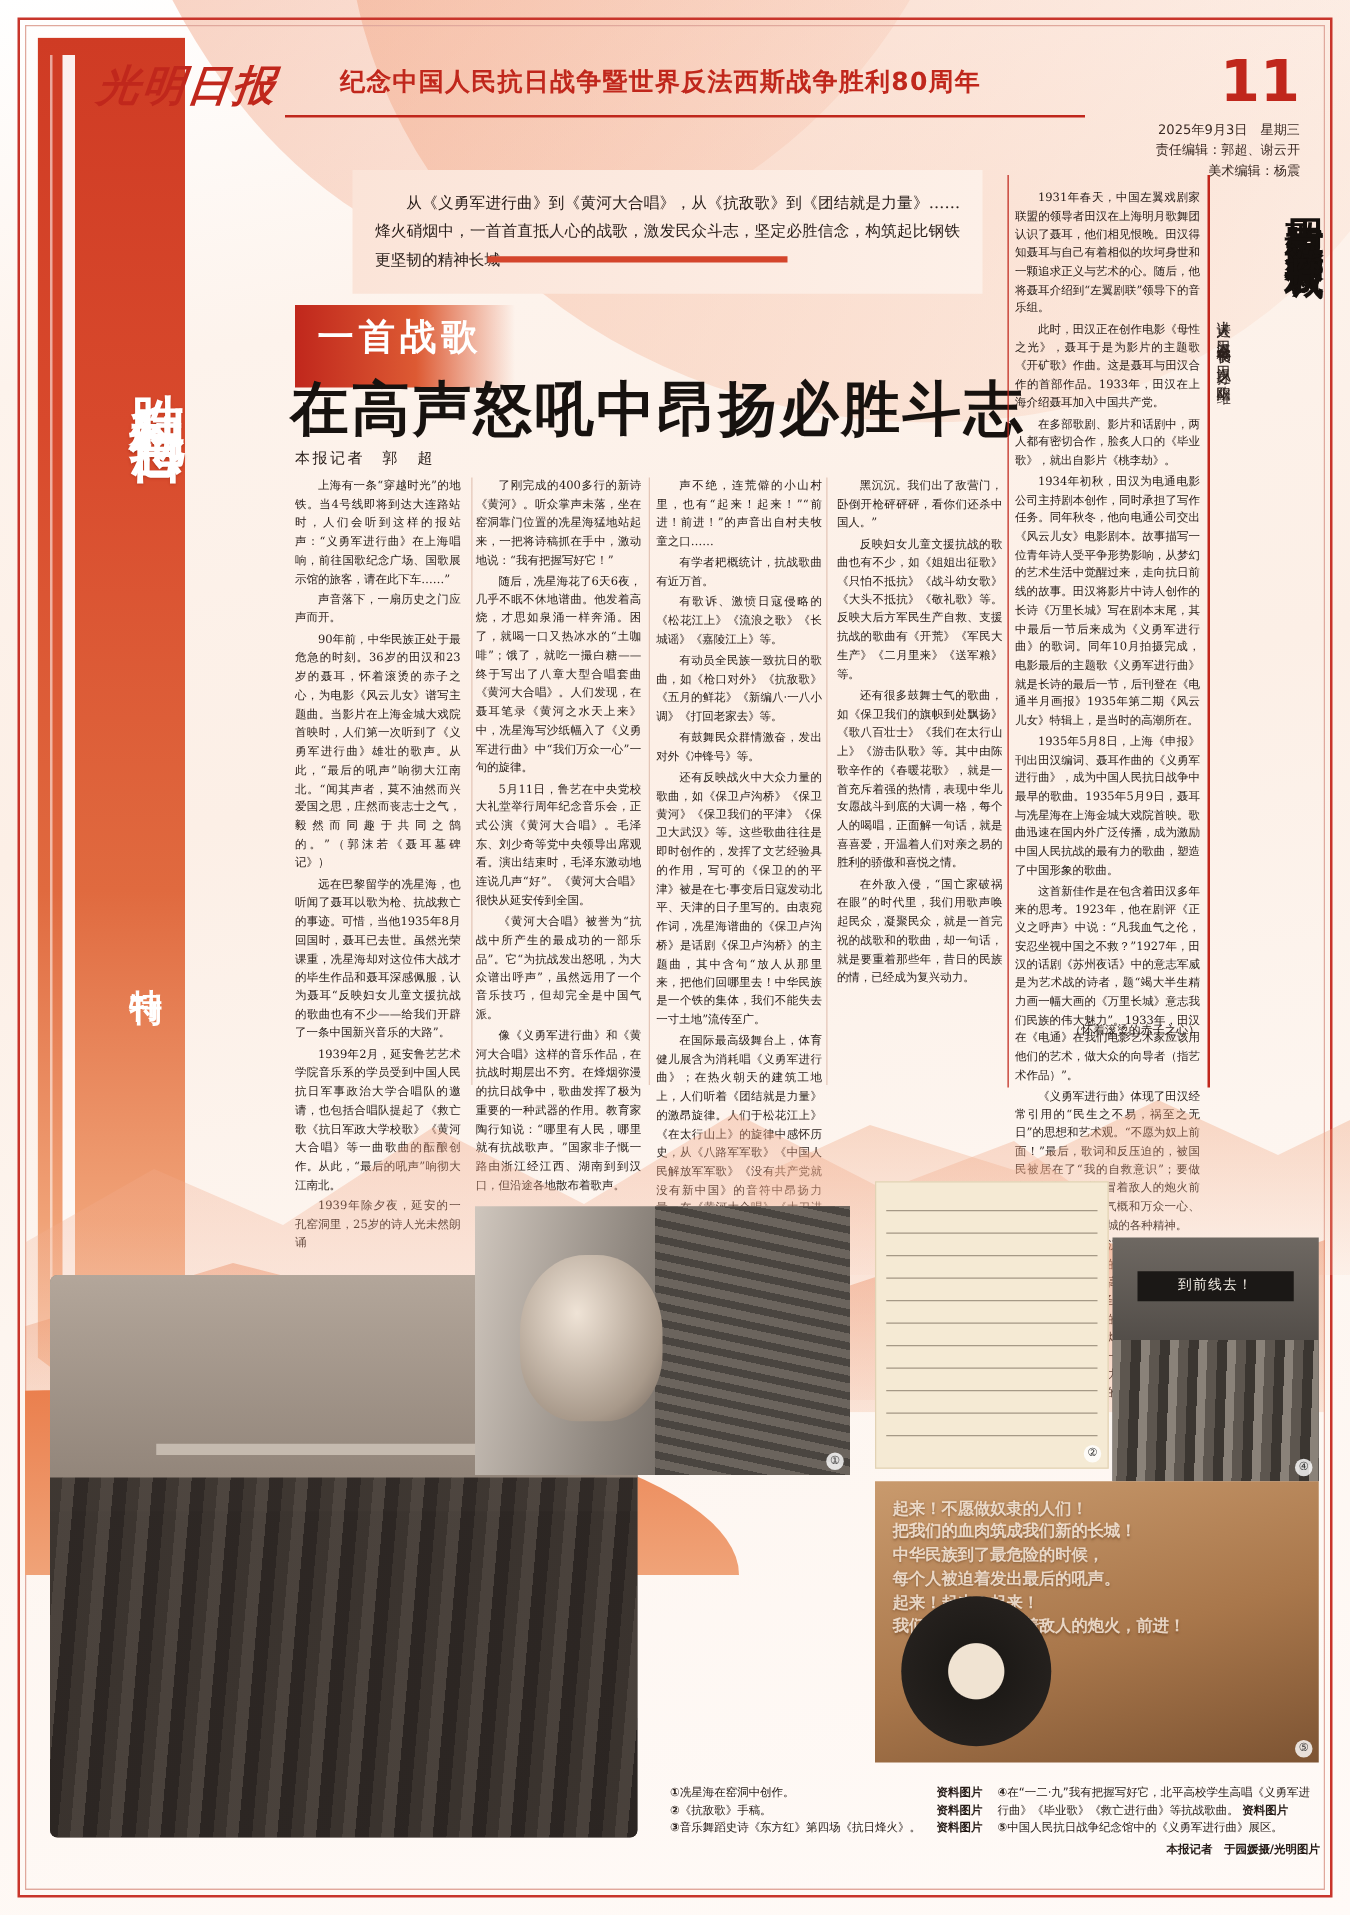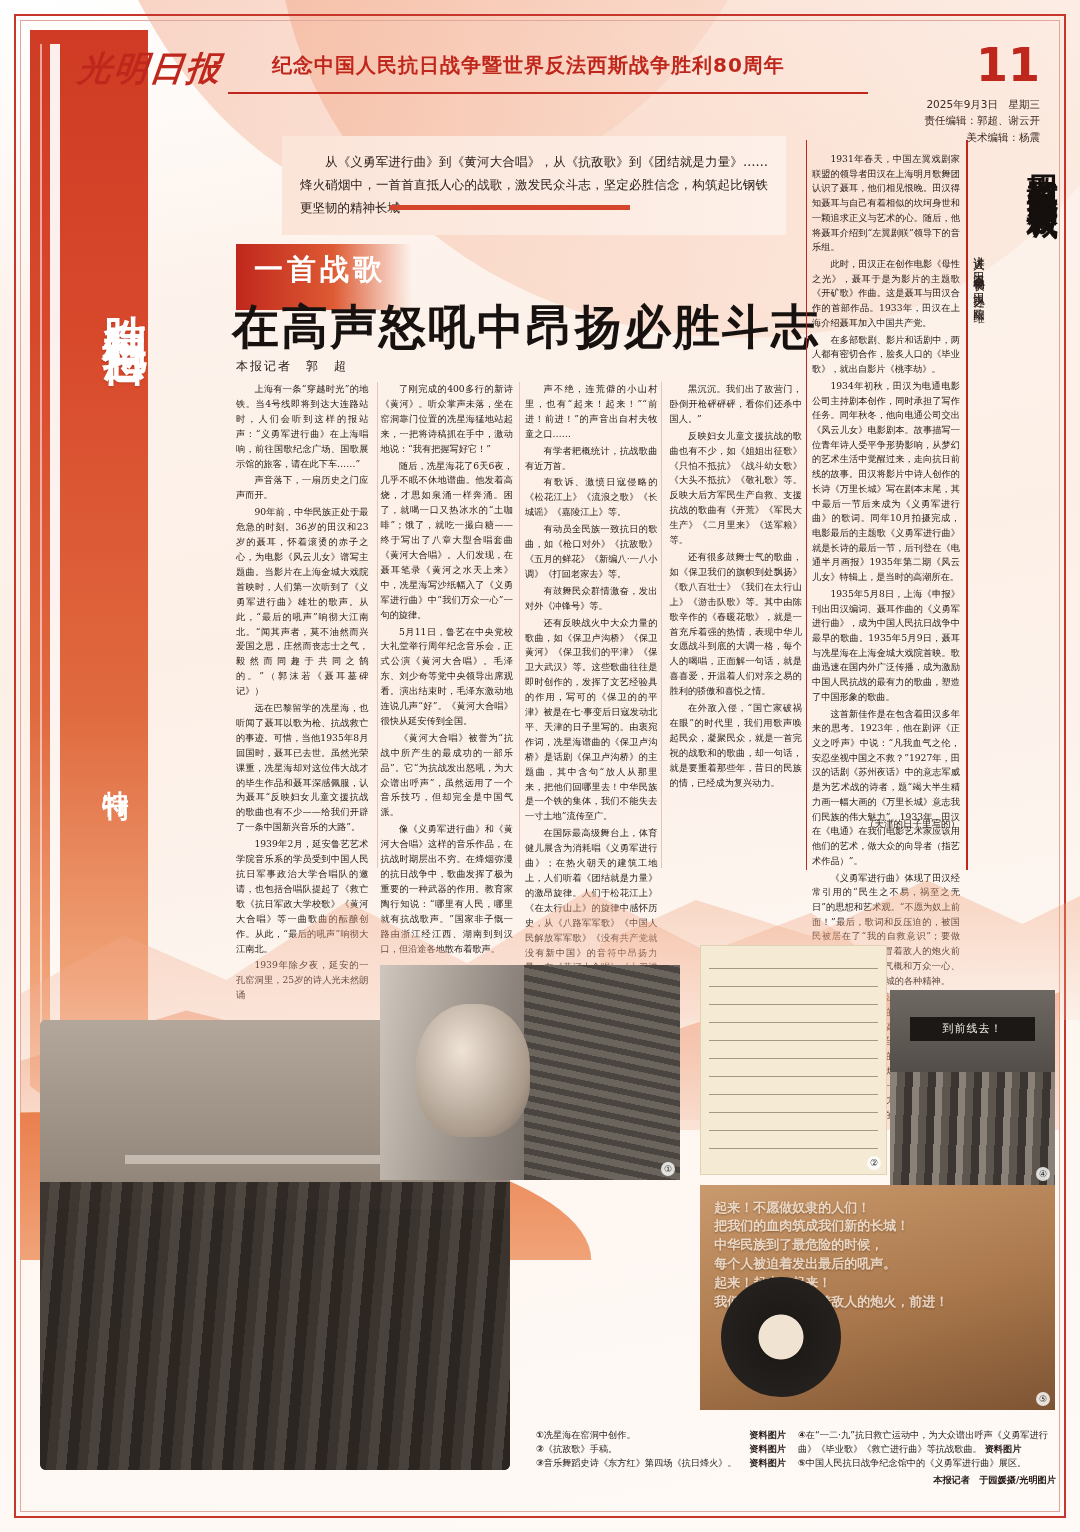--- a/index.html
+++ b/index.html
@@ -245,21 +245,21 @@
   <div class="side-body">
       <p>1931年春天，中国左翼戏剧家联盟的领导者田汉在上海明月歌舞团认识了聂耳，他们相见恨晚。田汉得知聂耳与自己有着相似的坎坷身世和一颗追求正义与艺术的心。随后，他将聂耳介绍到“左翼剧联”领导下的音乐组。</p>
       <p>此时，田汉正在创作电影《母性之光》，聂耳于是为影片的主题歌《开矿歌》作曲。这是聂耳与田汉合作的首部作品。1933年，田汉在上海介绍聂耳加入中国共产党。</p>
       <p>在多部歌剧、影片和话剧中，两人都有密切合作，脍炙人口的《毕业歌》，就出自影片《桃李劫》。</p>
       <p>1934年初秋，田汉为电通电影公司主持剧本创作，同时承担了写作任务。同年秋冬，他向电通公司交出《风云儿女》电影剧本。故事描写一位青年诗人受平争形势影响，从梦幻的艺术生活中觉醒过来，走向抗日前线的故事。田汉将影片中诗人创作的长诗《万里长城》写在剧本末尾，其中最后一节后来成为《义勇军进行曲》的歌词。同年10月拍摄完成，电影最后的主题歌《义勇军进行曲》就是长诗的最后一节，后刊登在《电通半月画报》1935年第二期《风云儿女》特辑上，是当时的高潮所在。</p>
       <p>1935年5月8日，上海《申报》刊出田汉编词、聂耳作曲的《义勇军进行曲》，成为中国人民抗日战争中最早的歌曲。1935年5月9日，聂耳与冼星海在上海金城大戏院首映。歌曲迅速在国内外广泛传播，成为激励中国人民抗战的最有力的歌曲，塑造了中国形象的歌曲。</p>
       <p>这首新佳作是在包含着田汉多年来的思考。1923年，他在剧评《正义之呼声》中说：“凡我血气之伦，安忍坐视中国之不救？”1927年，田汉的话剧《苏州夜话》中的意志军威是为艺术战的诗者，题“竭大半生精力画一幅大画的《万里长城》意志我们民族的伟大魅力”。1933年，田汉在《电通》在我们电影艺术家应该用他们的艺术，做大众的向导者（指艺术作品）”。</p>
       <p>《义勇军进行曲》体现了田汉经常引用的“民生之不易，祸至之无日”的思想和艺术观。“不愿为奴上前面！”最后，歌词和反压迫的，被国民被居在了“我的自救意识”；要做上，新兴先锋着“冒着敌人的炮火前进”的精神，唱起气概和万众一心、冒起民族精神和长城的各种精神。</p>
       <p>在创作中，田汉、聂耳在高、感情的抒发和最强烈的展现上，就能与现代艺术的体现是高度契合。持他们的艺术生命与神圣的抗战的一体。《义勇军进行曲》的创作，调动了他们长期的思索，闪烁着生命绽放的火焰，创造了新诗歌一种风范，激发出中华民族的精神伟力，其深刻的精神特质具有跨越时代的生命力。</p>
     </div>
-  <div class="side-credit">（天津的日子里写的）</div>
+  <div class="side-credit">（怀着滚烫的赤子之心）</div>
 
   <div class="mtn mtn-a"></div>
   <div class="mtn mtn-d"></div>
   <div class="mtn mtn-b"></div>
   <div class="mtn mtn-c"></div>
 
   <div class="photo p1">
     <div class="sky"></div>
     <div class="banner"></div>
     <div class="crowd"></div>
@@ -316,21 +316,21 @@
         <span><b>②</b><span>《抗敌歌》手稿。</span></span>
         <span class="capsrc">资料图片</span>
       </div>
       <div class="caprow">
         <span><b>③</b><span>音乐舞蹈史诗《东方红》第四场《抗日烽火》。</span></span>
         <span class="capsrc">资料图片</span>
       </div>
     </div>
     <div class="capcolR">
       <div>
-        <b>④</b><span>在“一二·九”抗日救亡运动中，为大众谱出呼声《义勇军进行曲》《毕业歌》《救亡进行曲》等抗战歌曲。</span>
+        <b>④</b><span>在“一二·九”我有把握写好它，北平高校学生高唱《义勇军进行曲》《毕业歌》《救亡进行曲》等抗战歌曲。</span>
         <b class="capsrc">资料图片</b>
       </div>
       <div>
         <b>⑤</b><span>中国人民抗日战争纪念馆中的《义勇军进行曲》展区。</span>
       </div>
       <div class="capfinal">本报记者　于园媛摄/光明图片</div>
     </div>
   </div>
 
   <div class="bottom-rule"></div>

